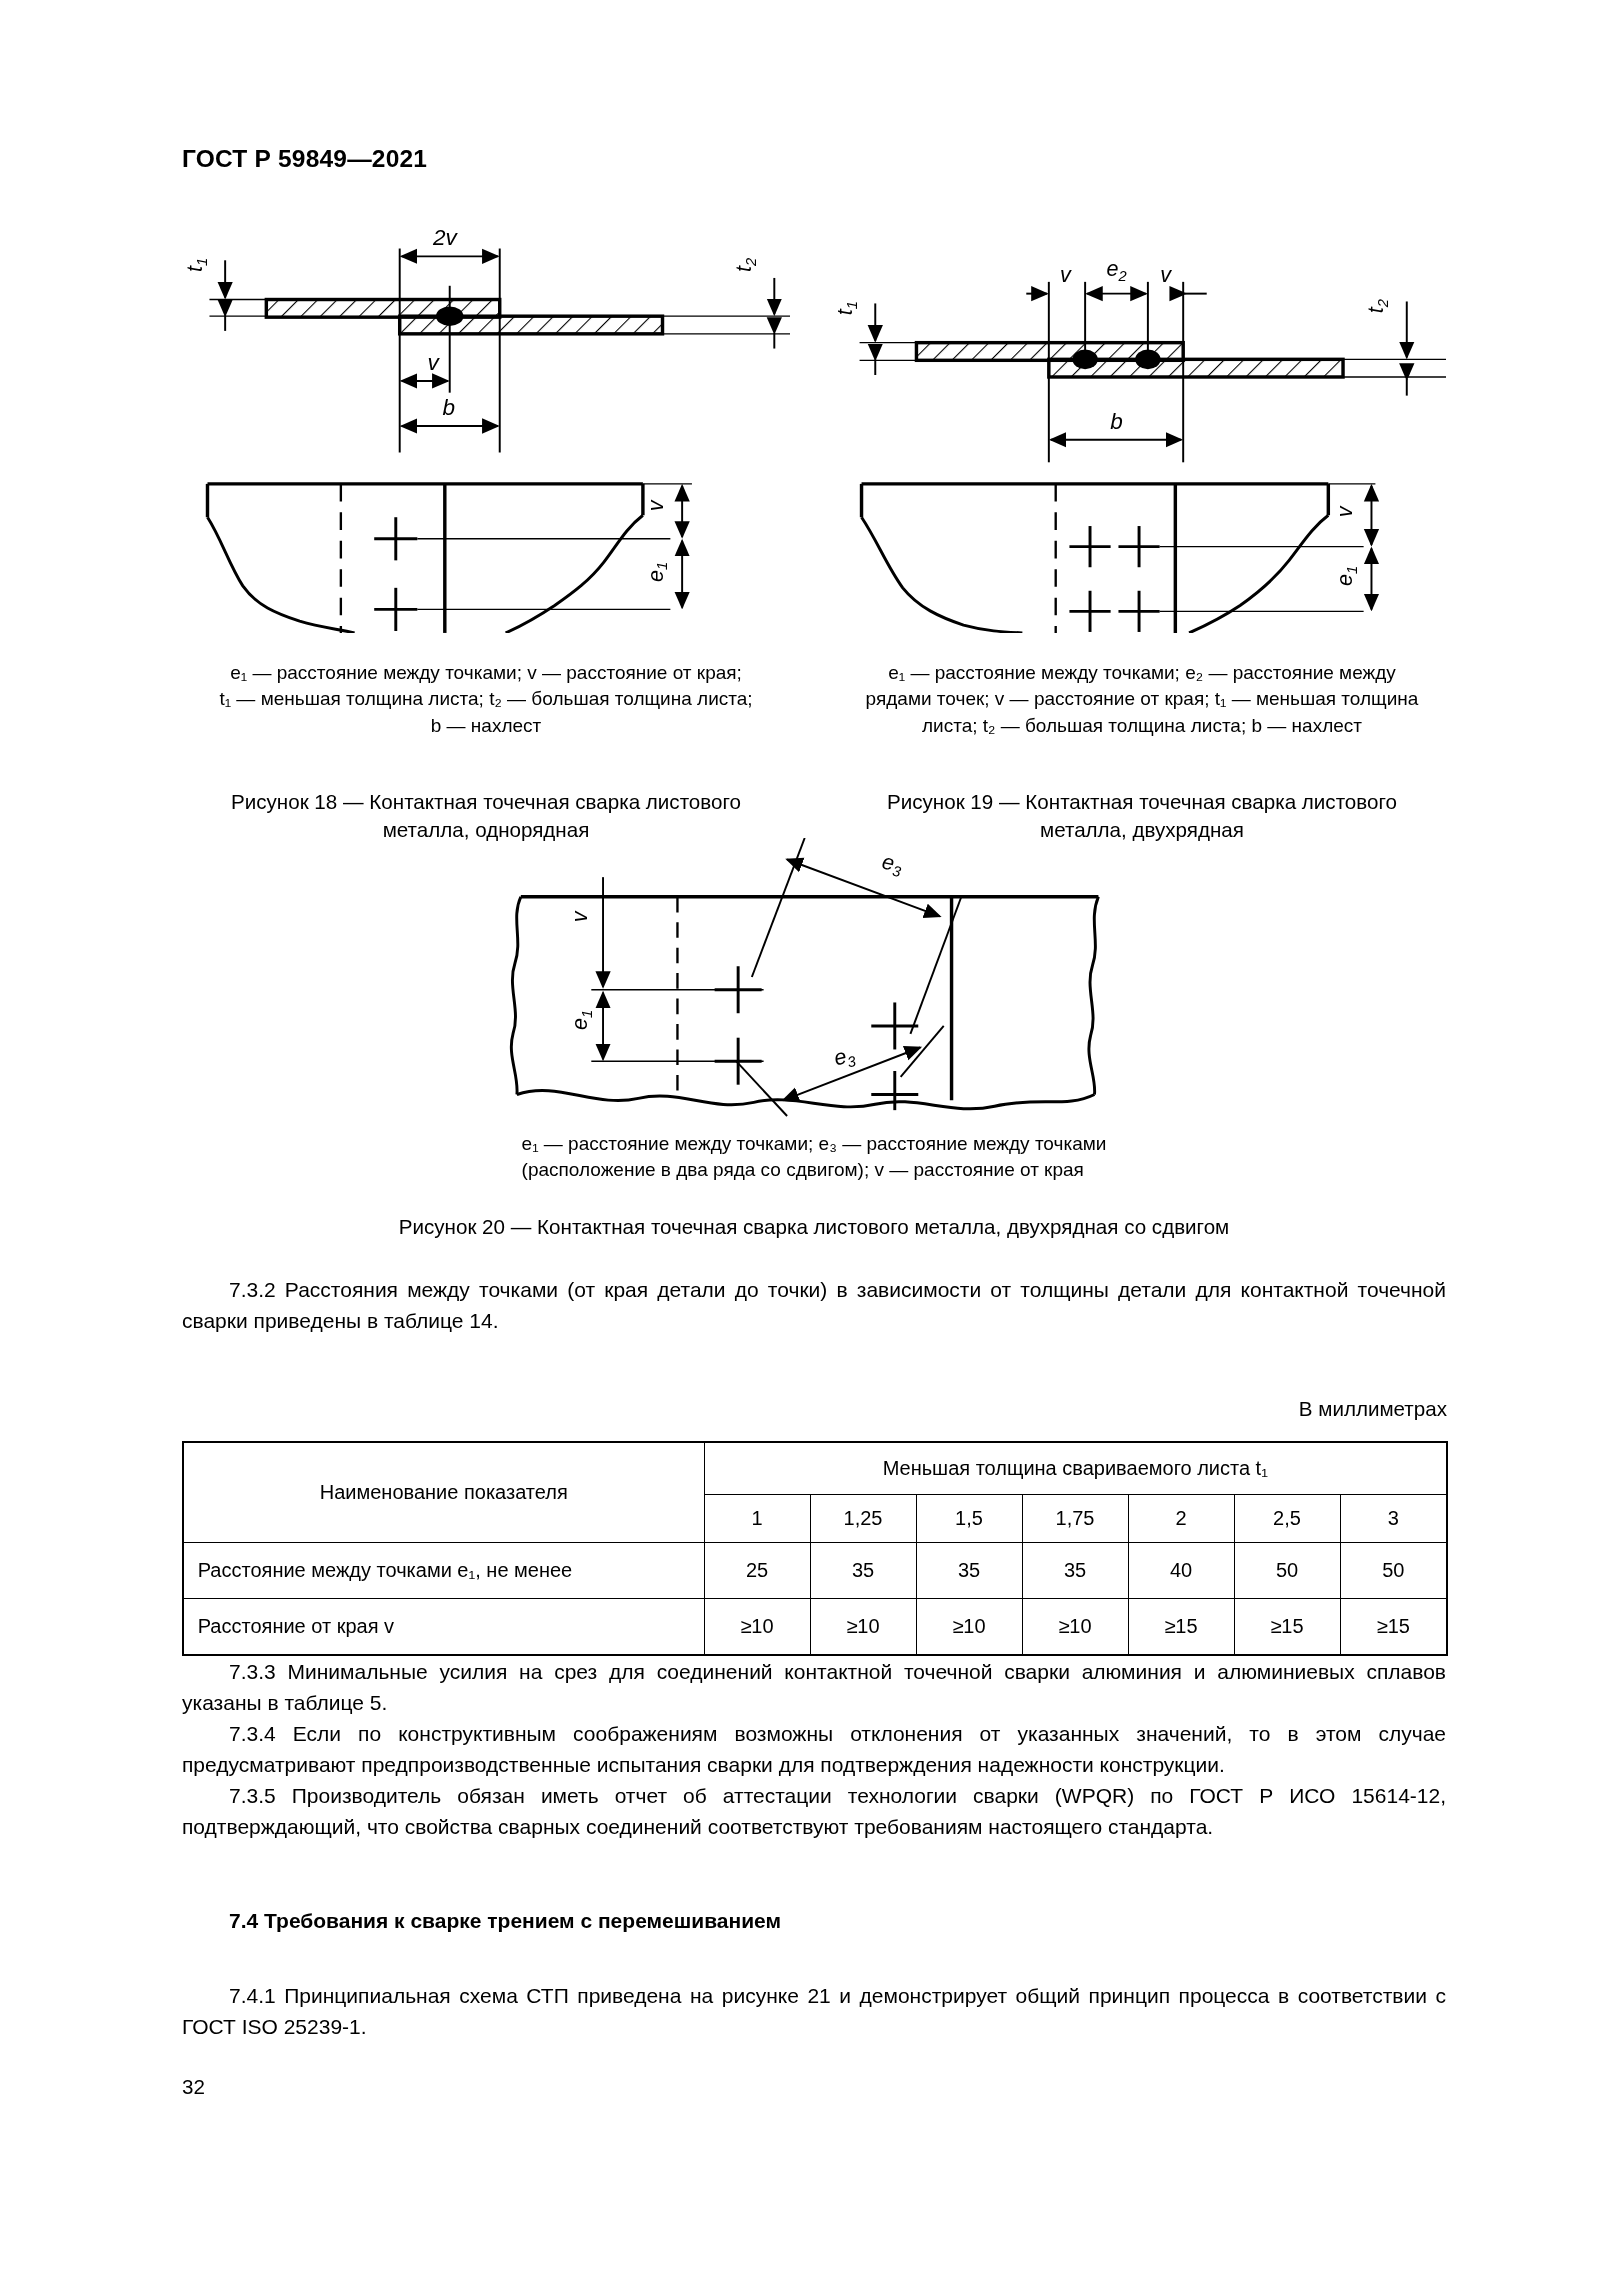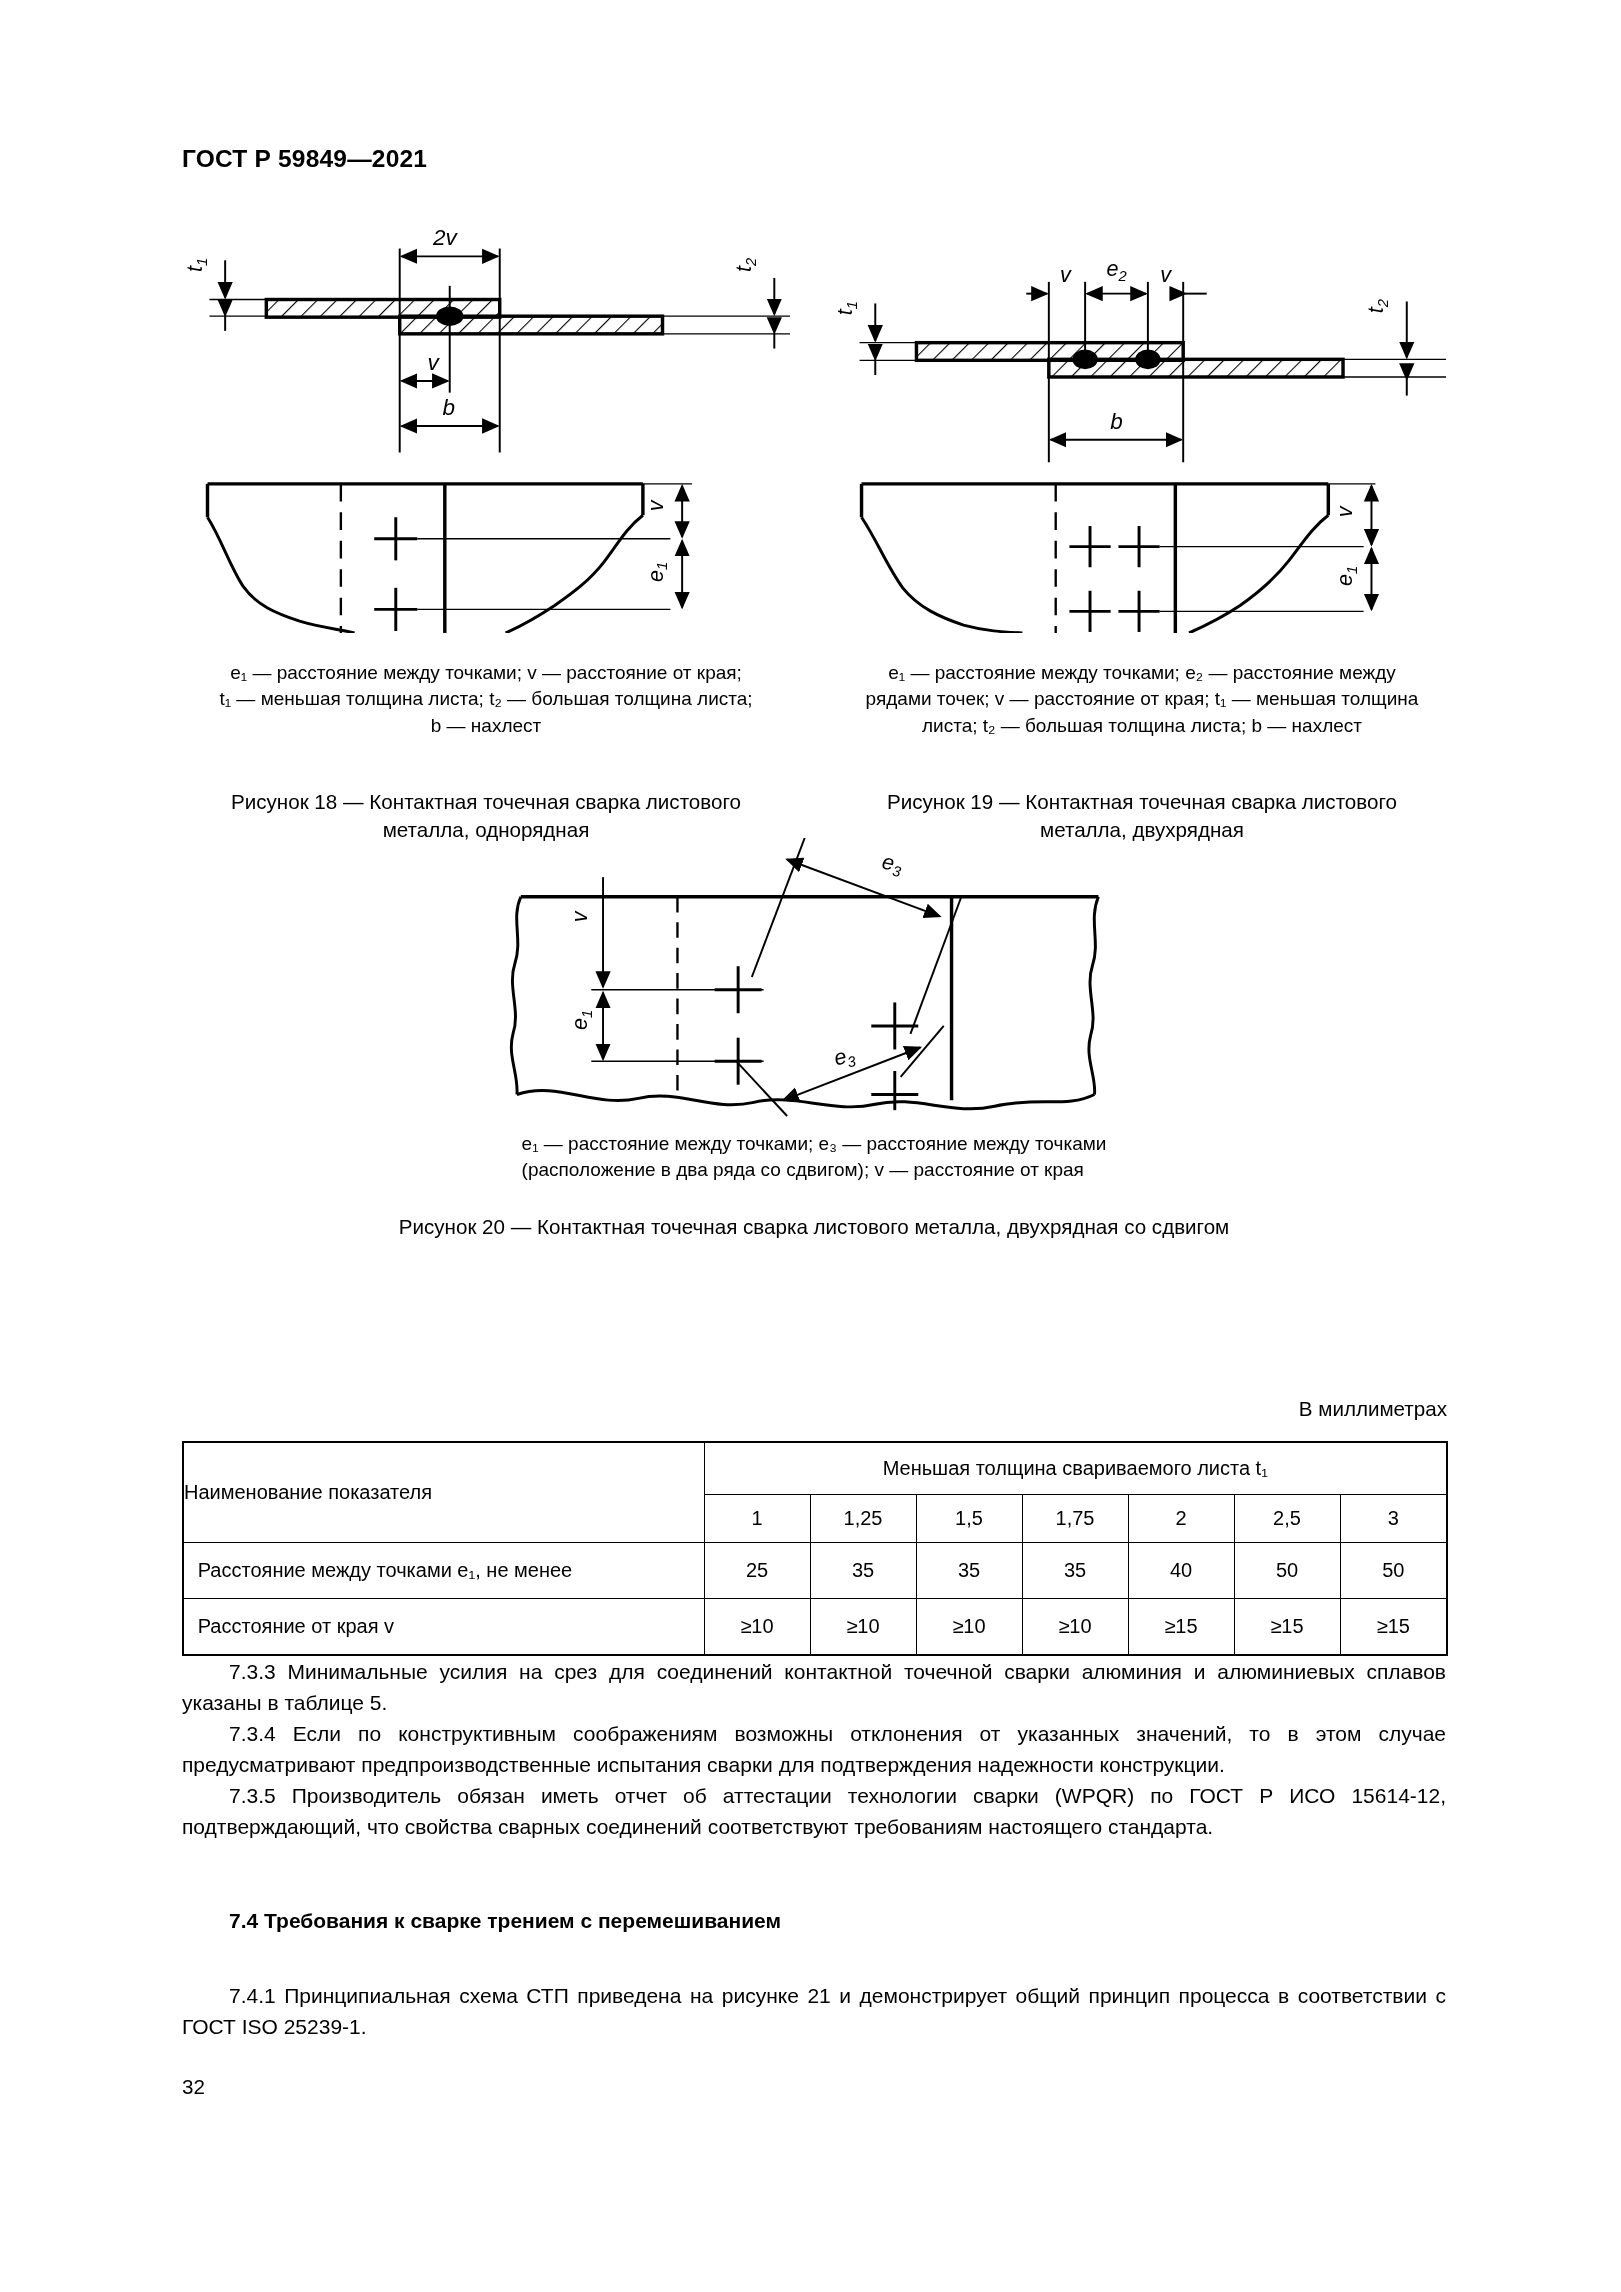--- a/index.html
+++ b/index.html
@@ -143,21 +143,21 @@
   table.t14 .outer-top { border-top: 2.9px solid #000; }
   table.t14 .outer-bottom { border-bottom: 2.9px solid #000; }
   table.t14 .outer-left { border-left: 2.9px solid #000; }
   table.t14 .outer-right { border-right: 2.9px solid #000; }
   table.t14 td.namecell {
     text-align: left;
     padding-left: 13.7px;
     height: 55px;
   }
   table.t14 th.namehead {
-    text-align: left;
+    text-align: center;
     height: 98px;
   }
   table.t14 th.grouphead { height: 51px; }
   table.t14 th.subhead { height: 47px; }
   table.t14 td.valcell { height: 55px; }
   .thickrow td, .thickrow th { border-bottom: 2.9px solid #000; }
 
   .page-num {
     position: absolute;
     left: 182px;
@@ -422,20 +422,23 @@
     </div>
 
     <div class="fig20-legend">
       <div>e₁ — расстояние между точками; e₃ — расстояние между точками</div>
       <div>(расположение в два ряда со сдвигом); v — расстояние от края</div>
     </div>
 
     <div class="fig20-title">Рисунок 20 — Контактная точечная сварка листового металла, двухрядная со сдвигом</div>
   </div>
 
+  <div class="body-block" style="top:1274px;">
+    <p class="para">7.3.2  Расстояния между точками (от края детали до точки) в зависимости от толщины детали для контактной точечной сварки приведены в таблице 14.</p>
+  </div>
 
 
   <div class="units-line" style="top:1397px;">В  миллиметрах</div>
 
   <div class="tbl-wrap" style="top:1441px;">
     <table class="t14">
       <colgroup>
         <col style="width:521px">
         <col style="width:106px">
           <col style="width:106px">

